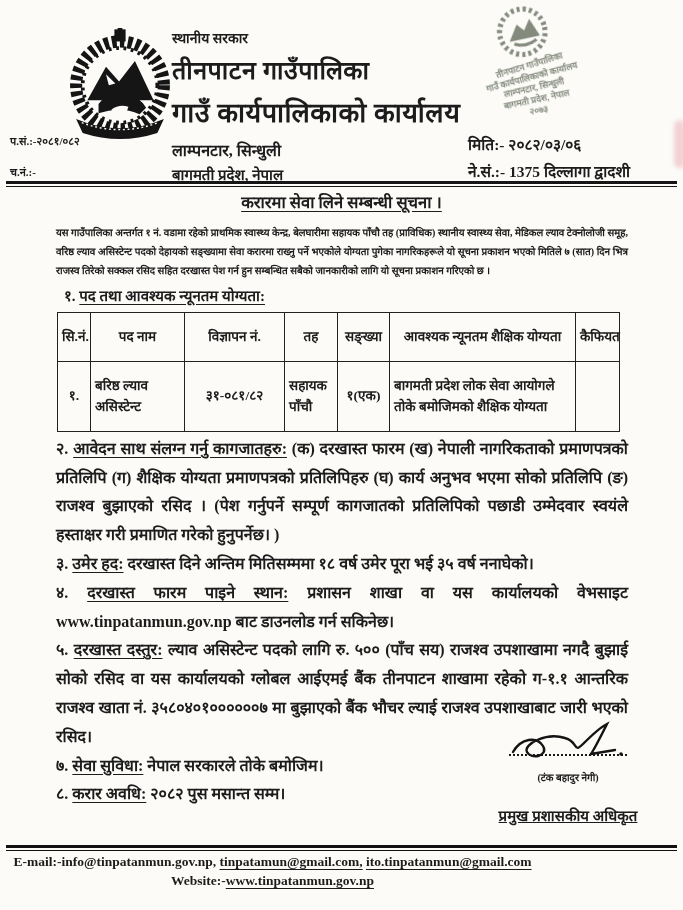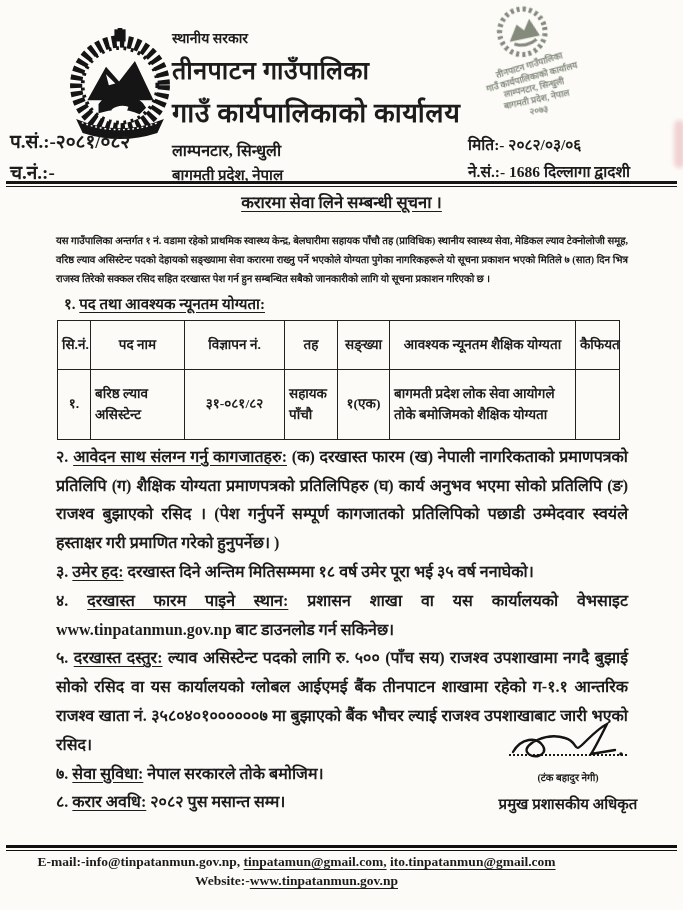--- a/index.html
+++ b/index.html
@@ -9,61 +9,61 @@
     font-family:"Liberation Serif","DejaVu Serif",serif;
   }
   
   .emblem { position:absolute; left:50px; top:28px; width:140px; height:124px; }
   .hdr-center { position:absolute; left:172px; top:28px; width:336px; text-align:left; }
   .hdr-govt   { font-size:14px; font-weight:700; }
   .hdr-muni   { font-size:25px; font-weight:700; margin-top:5px; letter-spacing:.5px; }
   .hdr-office { font-size:27px; font-weight:700; margin-top:7px; letter-spacing:.5px; }
   .hdr-addr1  { font-size:16px; font-weight:700; margin-top:9px; }
   .hdr-addr2  { font-size:15px; font-weight:700; margin-top:3px; }
-  .meta-left  { position:absolute; left:10px;  top:126px; font-size:19px; font-weight:700; line-height:31px; }
+  .meta-left  { position:absolute; left:10px;  top:126px; font-size:11px; font-weight:700; line-height:31px; }
   .meta-right { position:absolute; left:468px; top:131px; font-size:15.5px; font-weight:700; line-height:27px; white-space:nowrap; }
   
   .stamp {
     position:absolute; left:452px; top:4px; width:156px; height:128px;
     transform:rotate(-12deg); color:#67705f; opacity:.8; text-align:center;
     font-weight:700; filter:blur(.3px); pointer-events:none;
   }
   .stamp .s-line { font-size:9px; line-height:11.5px; }
   .stamp svg { display:block; margin:0 auto 2px auto; }
   .smudge {
     position:absolute; right:-2px; top:120px; width:11px; height:48px;
     background:#e7a0a8; opacity:.45; border-radius:6px; filter:blur(2px);
   }
   
   .rule-top    { position:absolute; left:6px; right:6px; top:181px;  border-top:3px solid #161616; border-bottom:1.5px solid #161616; height:2px; }
   .rule-bottom { position:absolute; left:6px; right:6px; top:845px;  border-top:3.5px solid #101010; border-bottom:1px solid #101010; height:1.5px; }
   
   .content { position:absolute; left:0; top:190px; width:683px; }
-  .title { text-align:center; font-size:16.5px; font-weight:700; text-decoration:underline; text-underline-offset:3px; margin:0 0 18px 0; }
+  .title { text-align:center; font-size:16.5px; font-weight:700; text-decoration:underline; text-underline-offset:3px; margin:0 0 10px 0; }
   .intro { margin:8px 55px 0 56px; font-size:10px; font-weight:600; line-height:1.9; text-align:justify; }
   .sec1  { margin:4px 0 0 64px; font-size:15px; font-weight:700; line-height:24px; }
   .u { text-decoration:underline; text-underline-offset:2.5px; }
   table.pos { margin:4px 0 0 57px; width:562px; border-collapse:collapse; table-layout:fixed;
               font-size:13.5px; font-weight:600; }
   table.pos th, table.pos td { border:1.5px solid #222; padding:14px 4px; vertical-align:middle; line-height:1.5; }
   table.pos th { font-weight:700; text-align:center; }
   td.c { text-align:center; }
   td.t { vertical-align:top; }
   .items { margin:3px 55px 0 56px; }
   .item  { font-size:16px; font-weight:600; line-height:1.8; text-align:justify; margin:0; }
   .item .no { font-weight:700; }
   .item .u  { font-weight:700; }
   
   .signature { position:absolute; right:26px; top:716px; width:178px; text-align:center; font-weight:700; }
   .sig-line { width:118px; margin:-16px auto 0 auto; border-bottom:2.5px dotted #1a1a1a; height:2px; }
   .sig-name  { font-size:10px; margin-top:14px; white-space:nowrap; }
-  .sig-title { font-size:15px; margin-top:9px; white-space:nowrap; }
+  .sig-title { font-size:15px; margin-top:21px; white-space:nowrap;text-decoration:underline; }
   
   .footer { position:absolute; left:0; top:852px; width:545px; text-align:center;
-            font-size:13.5px; font-weight:700; line-height:19px;padding-left:24px; }
+            font-size:13.5px; font-weight:700; line-height:19px; }
 </style>
 </head>
 <body>
 
 <div class="page">
 
   <div class="emblem">
     <svg viewBox="0 0 150 130" width="140" height="124" xmlns="http://www.w3.org/2000/svg">
       <circle cx="75" cy="60" r="47" fill="none" stroke="#151515" stroke-width="13" stroke-dasharray="5 3.5"></circle>
       <circle cx="75" cy="60" r="40" fill="none" stroke="#151515" stroke-width="4" stroke-dasharray="3 5"></circle>
@@ -100,21 +100,21 @@
     <div class="hdr-addr1">लाम्पनटार, सिन्धुली</div>
     <div class="hdr-addr2">बागमती प्रदेश, नेपाल</div>
   </div>
 
   <div class="meta-left">
     <div>प.सं.:-२०८१/०८२</div>
     <div>च.नं.:-</div>
   </div>
   <div class="meta-right">
     <div>मिति:- २०८२/०३/०६</div>
-    <div>ने.सं.:- 1686 दिल्लागा द्वादशी</div>
+    <div>ने.सं.:- 1375 दिल्लागा द्वादशी</div>
   </div>
 
   <div class="rule-top"></div>
 
   <div class="content">
     <div class="title">करारमा सेवा लिने सम्बन्धी सूचना ।</div>
 
     <p class="intro">यस गाउँपालिका अन्तर्गत १ नं. वडामा रहेको प्राथमिक स्वास्थ्य केन्द्र, बेलघारीमा सहायक पाँचौ तह (प्राविधिक) स्थानीय स्वास्थ्य सेवा, मेडिकल ल्याव टेक्नोलोजी समूह, वरिष्ठ ल्याव असिस्टेन्ट पदको देहायको सङ्ख्यामा सेवा करारमा राख्नु पर्ने भएकोले योग्यता पुगेका नागरिकहरूले यो सूचना प्रकाशन भएको मितिले ७ (सात) दिन भित्र राजस्व तिरेको सक्कल रसिद सहित दरखास्त पेश गर्न हुन सम्बन्धित सबैको जानकारीको लागि यो सूचना प्रकाशन गरिएको छ ।</p>
 
     <div class="sec1">

